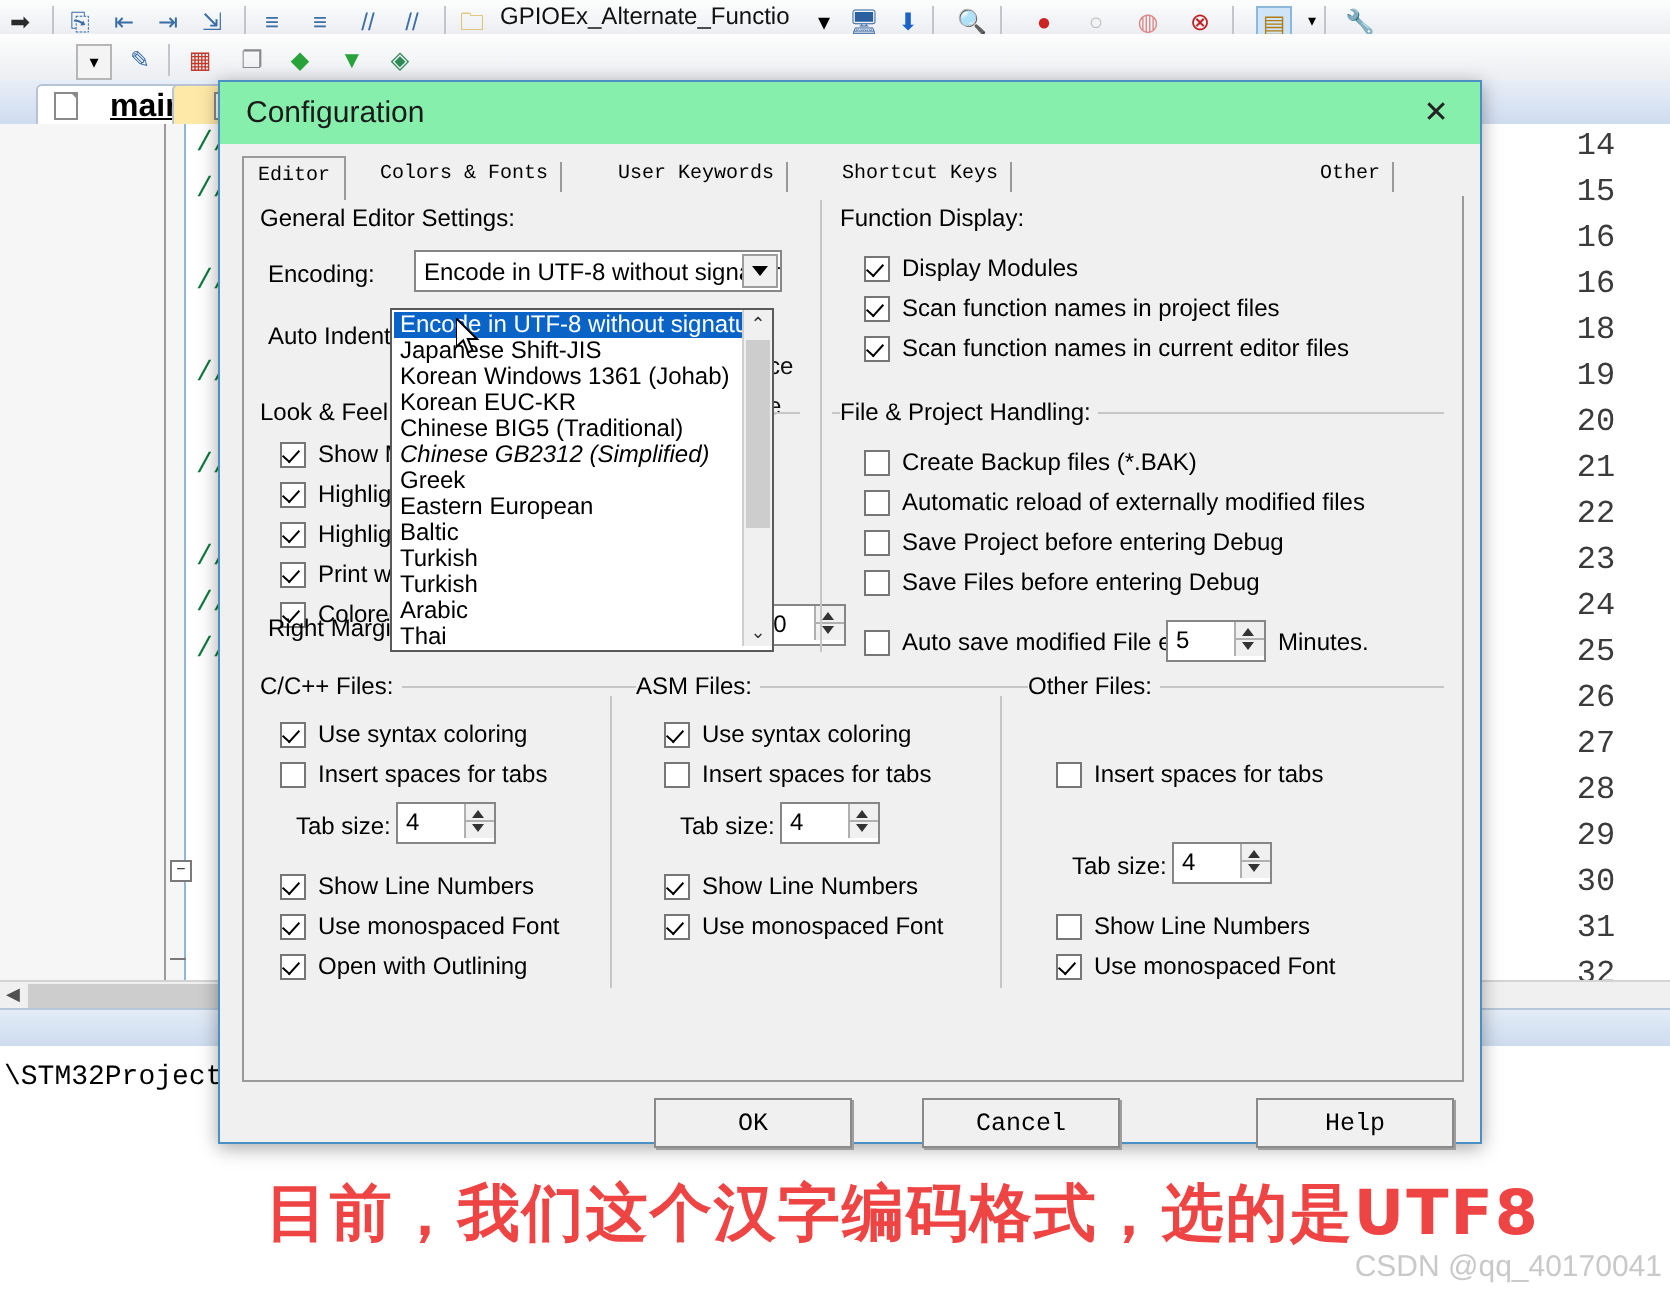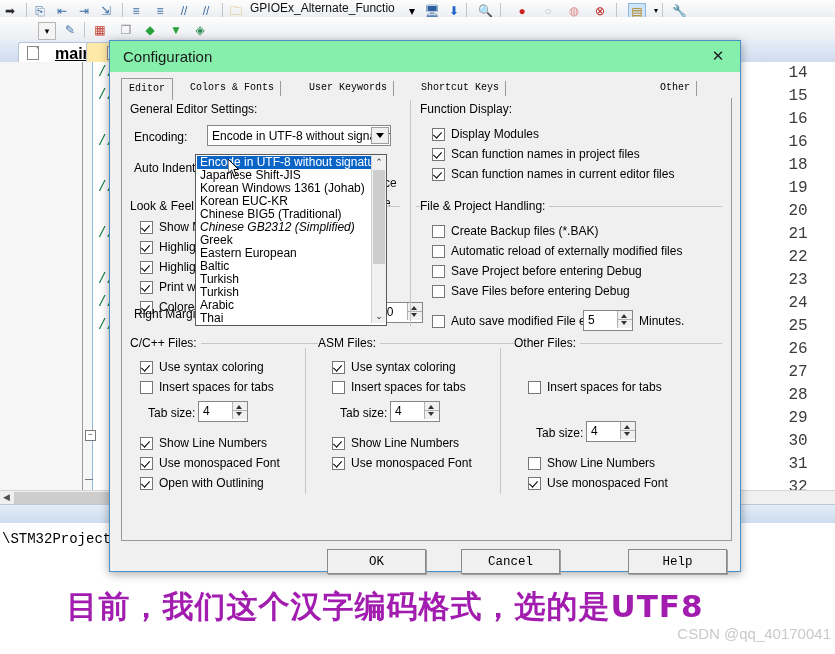--- a/index.html
+++ b/index.html
@@ -107,22 +107,22 @@
   
   #cursor{position:absolute;left:228px;top:159px;z-index:60;width:12px;height:19px;}
 
   
   .dbtn{position:absolute;height:23px;background:#f0f0f0;border:1px solid #8a8a8a;
         box-shadow:1px 1px 0 #9e9e9e;display:flex;align-items:center;justify-content:center;
         font-family:"Liberation Mono", monospace;font-size:12.5px;color:#000;}
 
   
   #subtitle-bar{position:absolute;left:0;top:585px;width:835px;height:69px;background:#ffffff;}
-  #subtitle{position:absolute;left:0;top:1px;width:770px;text-align:center;
-    font-family:"DejaVu Sans", sans-serif;font-weight:bold;font-size:31px;color:#a21caf;
+  #subtitle{position:absolute;left:0;top:1px;width:770px;text-align:right;
+    font-family:"DejaVu Sans", sans-serif;font-weight:bold;font-size:31px;color:#ef4444;
     letter-spacing:1px;
     text-shadow:-2px -2px 0 #fff, 2px -2px 0 #fff, -2px 2px 0 #fff, 2px 2px 0 #fff,
                 0 -2px 0 #fff, 0 2px 0 #fff, -2px 0 0 #fff, 2px 0 0 #fff;}
   #watermark{position:absolute;right:4px;top:40px;font-size:15px;color:#c9c9c9;font-family:"Liberation Sans",sans-serif;}
 </style>
 </head>
 <body>
 
 <div id="ide">
 

